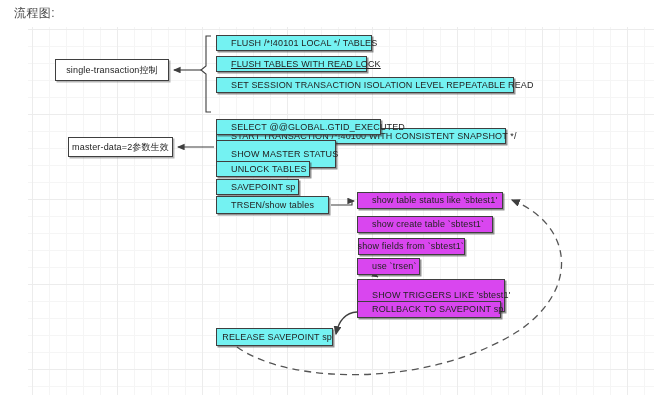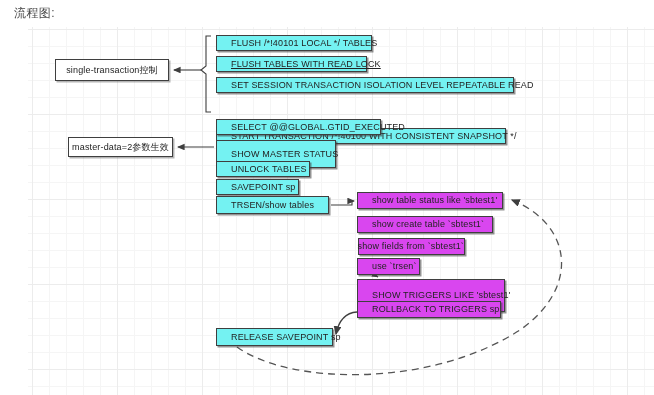--- a/index.html
+++ b/index.html
@@ -148,21 +148,21 @@
   </div>
 
   <div class="node cyan" style="left:216px; top:179px; width:83px; height:16px;text-align:center;">
     <span>SAVEPOINT sp</span>
   </div>
 
   <div class="node cyan" style="left:216px; top:196px; width:113px; height:18px;">
     <span>TRSEN/show tables</span>
   </div>
 
-  <div class="node cyan" style="left:216px; top:328px; width:117px; height:18px;">
+  <div class="node cyan" style="left:216px; top:328px; width:117px; height:18px;justify-content:flex-end;">
     <span>RELEASE SAVEPOINT sp</span>
   </div>
 
   <div class="node pink" style="left:357px; top:192px; width:146px; height:17px;">
     <span>show table status like 'sbtest1'</span>
   </div>
 
   <div class="node pink" style="left:357px; top:216px; width:136px; height:17px;">
     <span>show create table `sbtest1`</span>
   </div>
@@ -173,16 +173,16 @@
 
   <div class="node pink" style="left:357px; top:258px; width:63px; height:17px;">
     <span>use `trsen`</span>
   </div>
 
   <div class="node pink" style="left:357px; top:279px; width:148px; height:33px;">
     <span>SHOW TRIGGERS LIKE 'sbtest1'</span>
   </div>
 
   <div class="node pink" style="left:357px; top:301px; width:144px; height:17px;">
-    <span>ROLLBACK TO TRIGGERS sp</span>
+    <span>ROLLBACK TO SAVEPOINT sp</span>
   </div>
 
 </div>
 
 </body></html>

